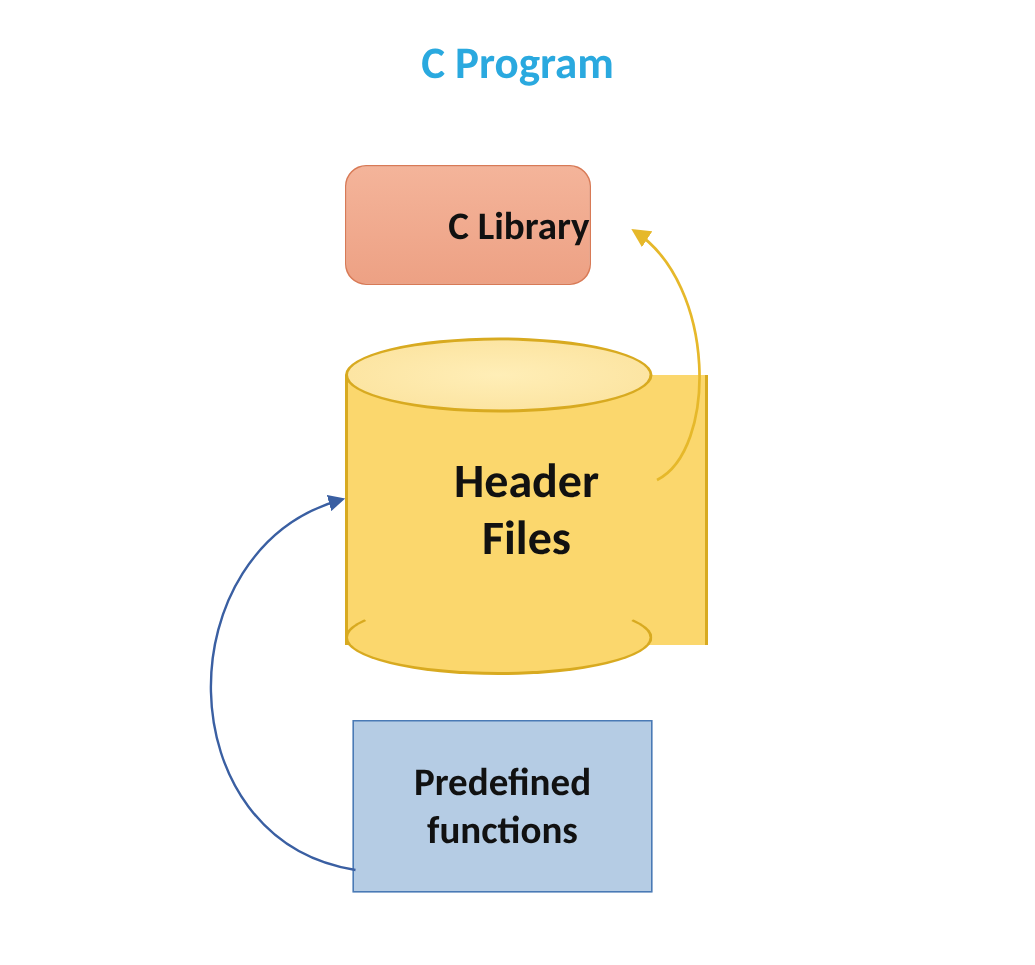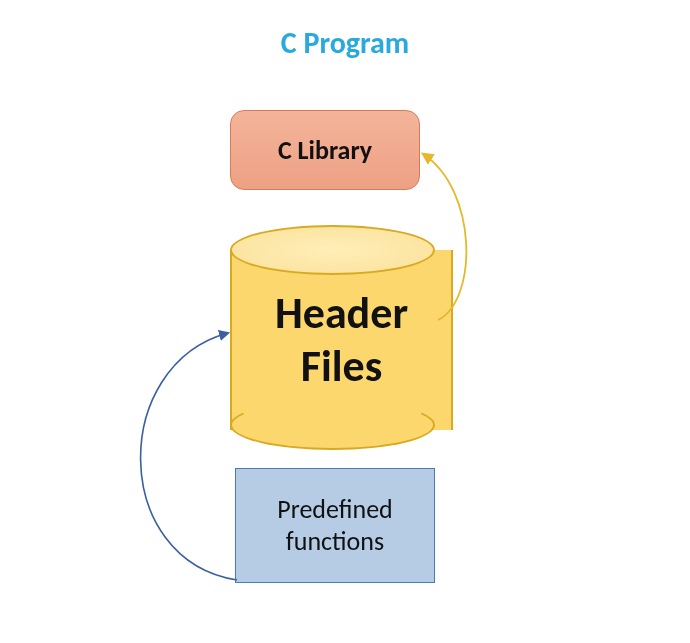--- a/index.html
+++ b/index.html
@@ -17,53 +17,53 @@
     left: 50%;
     transform: translateX(-50%);
     font-size: 30px;
     font-weight: bold;
     margin-top: 14px;
   }
   .library-box {
     position: absolute;
     top: 110px;
     left: 230px;
-    width: 190px;
+    width: 164px;
     height: 80px;
     background: linear-gradient(to bottom, #f4b49a, #eda184);
     border: 1px solid #d87a56;
     border-radius: 14px;
     display: flex;
     align-items: center;
-    justify-content: center;
+    justify-content: flex-end;
     font-size: 26px;
     font-weight: bold;
     color: #111;
   }
   .cylinder {
     position: absolute;
     top: 225px;
     left: 230px;
     width: 205px;
     height: 225px;
   }
   .cylinder-body {
     position: absolute;
     top: 25px;
     left: 0;
-    width: 223px;
+    width: 242px;
     height: 180px;
     background: #fbd76d;
     border-left: 2px solid #d8aa20;
     border-right: 2px solid #d8aa20;
     display: flex;
     align-items: center;
     justify-content: center;
     text-align: center;
-    font-size: 44px;
+    font-size: 32px;
     font-weight: bold;
     color: #111;
     line-height: 1.2;
   }
   .cylinder-top {
     position: absolute;
     top: 0;
     left: 0;
     width: 205px;
     height: 50px;
@@ -78,32 +78,32 @@
     left: 0;
     width: 205px;
     height: 50px;
     background: #fbd76d;
     border: 2px solid #d8aa20;
     border-radius: 50%;
     border-top-color: transparent;
   }
   .functions-box {
     position: absolute;
-    top: 468px;
+    top: 480px;
     left: 235px;
     width: 200px;
     height: 115px;
     background: #b5cce4;
     border: 1.5px solid #4a7ab5;
     display: flex;
     align-items: center;
     justify-content: center;
     text-align: center;
     font-size: 26px;
-    font-weight: normal;
+    font-weight: bold;
     color: #111;
     line-height: 1.2;
   }
   svg.arrows {
     position: absolute;
     top: 0;
     left: 0;
     width: 690px;
     height: 643px;
     pointer-events: none;

